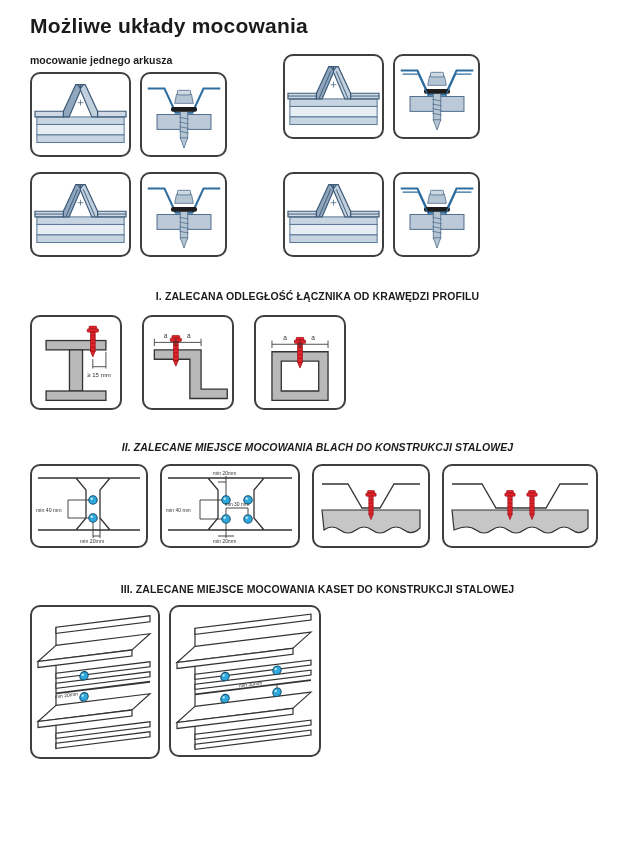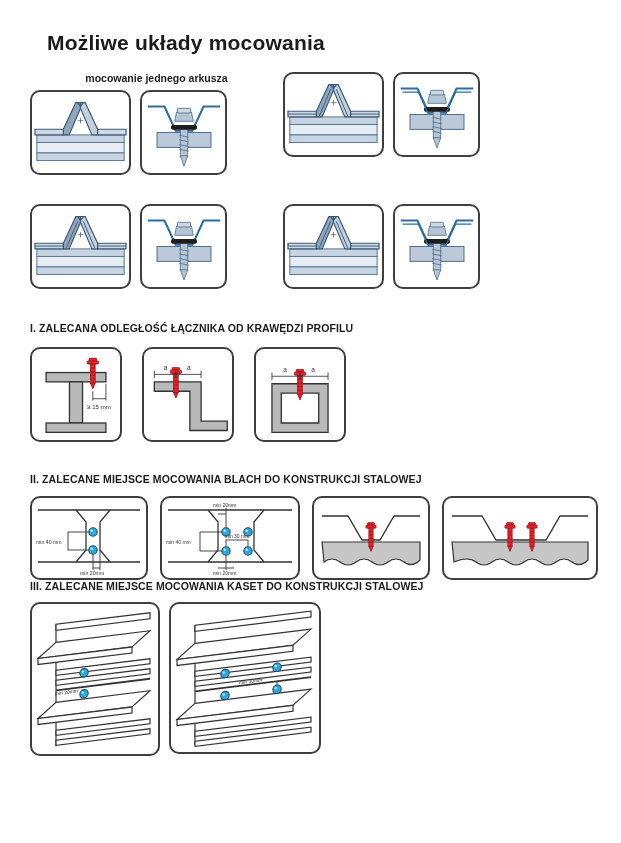--- a/index.html
+++ b/index.html
@@ -4,45 +4,45 @@
 <style>
   * { box-sizing: border-box; }
   html,body { margin:0; padding:0; background:#fff; }
   body {
     width:621px; height:843px;
     font-family:"Liberation Sans", sans-serif;
     color:#1c1c1c; overflow:hidden;
   }
   .page { padding:14px 16px 0 30px; }
 
-  h1 { font-size:21px; font-weight:700; margin:17px; letter-spacing:.2px; color:#1b1b1b; }
+  h1 { font-size:21px; font-weight:700; margin:0; letter-spacing:.2px; color:#1b1b1b; }
   .title2 { margin-top:36px; font-size:19px; }
-  h2 { font-size:10.5px; font-weight:700; margin:0; color:#1b1b1b; letter-spacing:.1px; }
+  h2 { font-size:10.5px; font-weight:700; margin:0; color:#1b1b1b; letter-spacing:.1px;text-align:center; }
 
   .arr-grid {
     display:grid; grid-template-columns:253px 1fr;
-    margin-top:16px; row-gap:29px;text-align:center;
+    margin-top:16px; row-gap:15px;
   }
   .arr-label { font-size:10.5px; font-weight:700; margin-bottom:6px; }
   .arr-boxes { display:flex; gap:9px; }
 
   .dbox {
     border:2px solid #3f3f3f; border-radius:10px; background:#fff;
     display:flex; align-items:center; justify-content:center; flex:0 0 auto;
   }
   .b-profile { width:101px; height:85px; }
   .b-screw   { width:87px;  height:85px; }
   .b-sec1    { width:92px;  height:95px; }
   .row { display:flex; }
   .row-I   { margin-top:13px; gap:20px; }
   .row-II  { margin-top:11px; gap:12px; }
   .row-III { margin-top:10px; gap:9px; }
   .sec1-head { margin-top:33px; }
-  .sec2-head { margin-top:31px; }
-  .sec3-head { }
+  .sec2-head { margin-top:31px;font-style:italic; }
+  .sec3-head { margin-top:35px; }
 
   .b2-1 { width:118px; height:84px; }
   .b2-2 { width:140px; height:84px; }
   .b2-3 { width:118px; height:84px; }
   .b2-4 { width:156px; height:84px; }
   .b3-1 { width:130px; height:154px; }
   .b3-2 { width:152px; height:152px; }
 
   svg text { font-family:"Liberation Sans", sans-serif; fill:#333; }
   .dim { stroke:#333; stroke-width:0.9; fill:none; }

